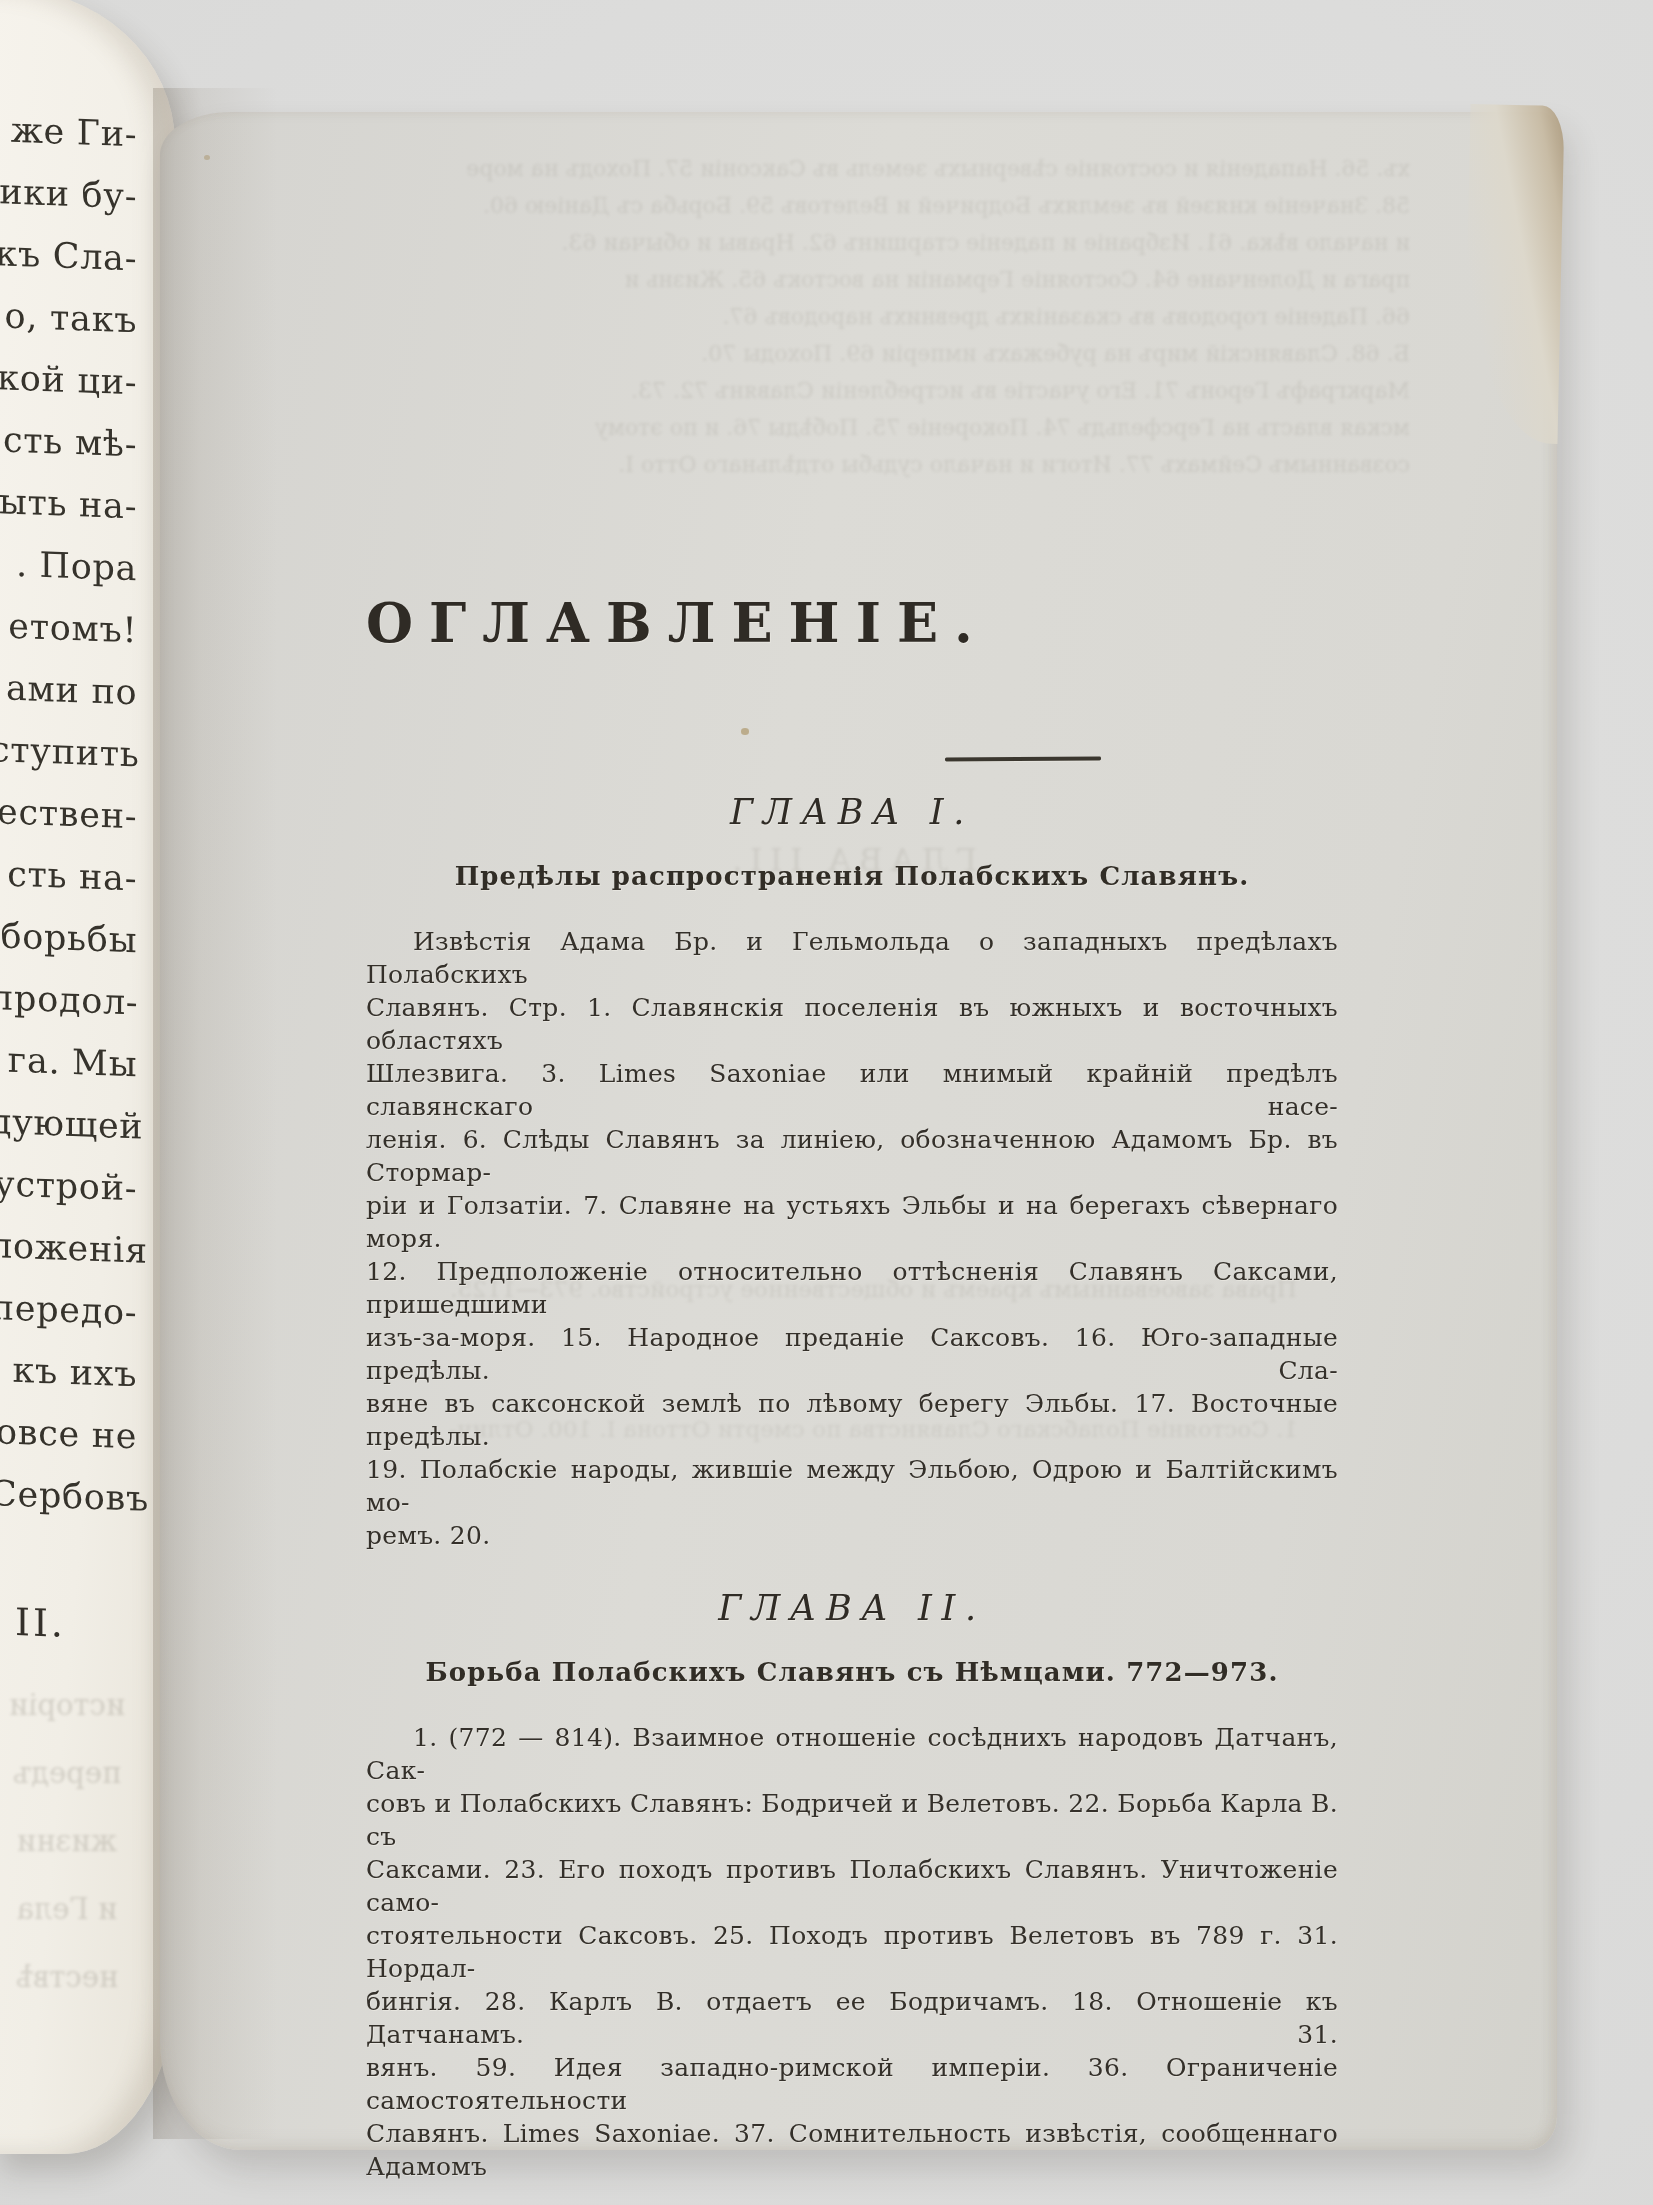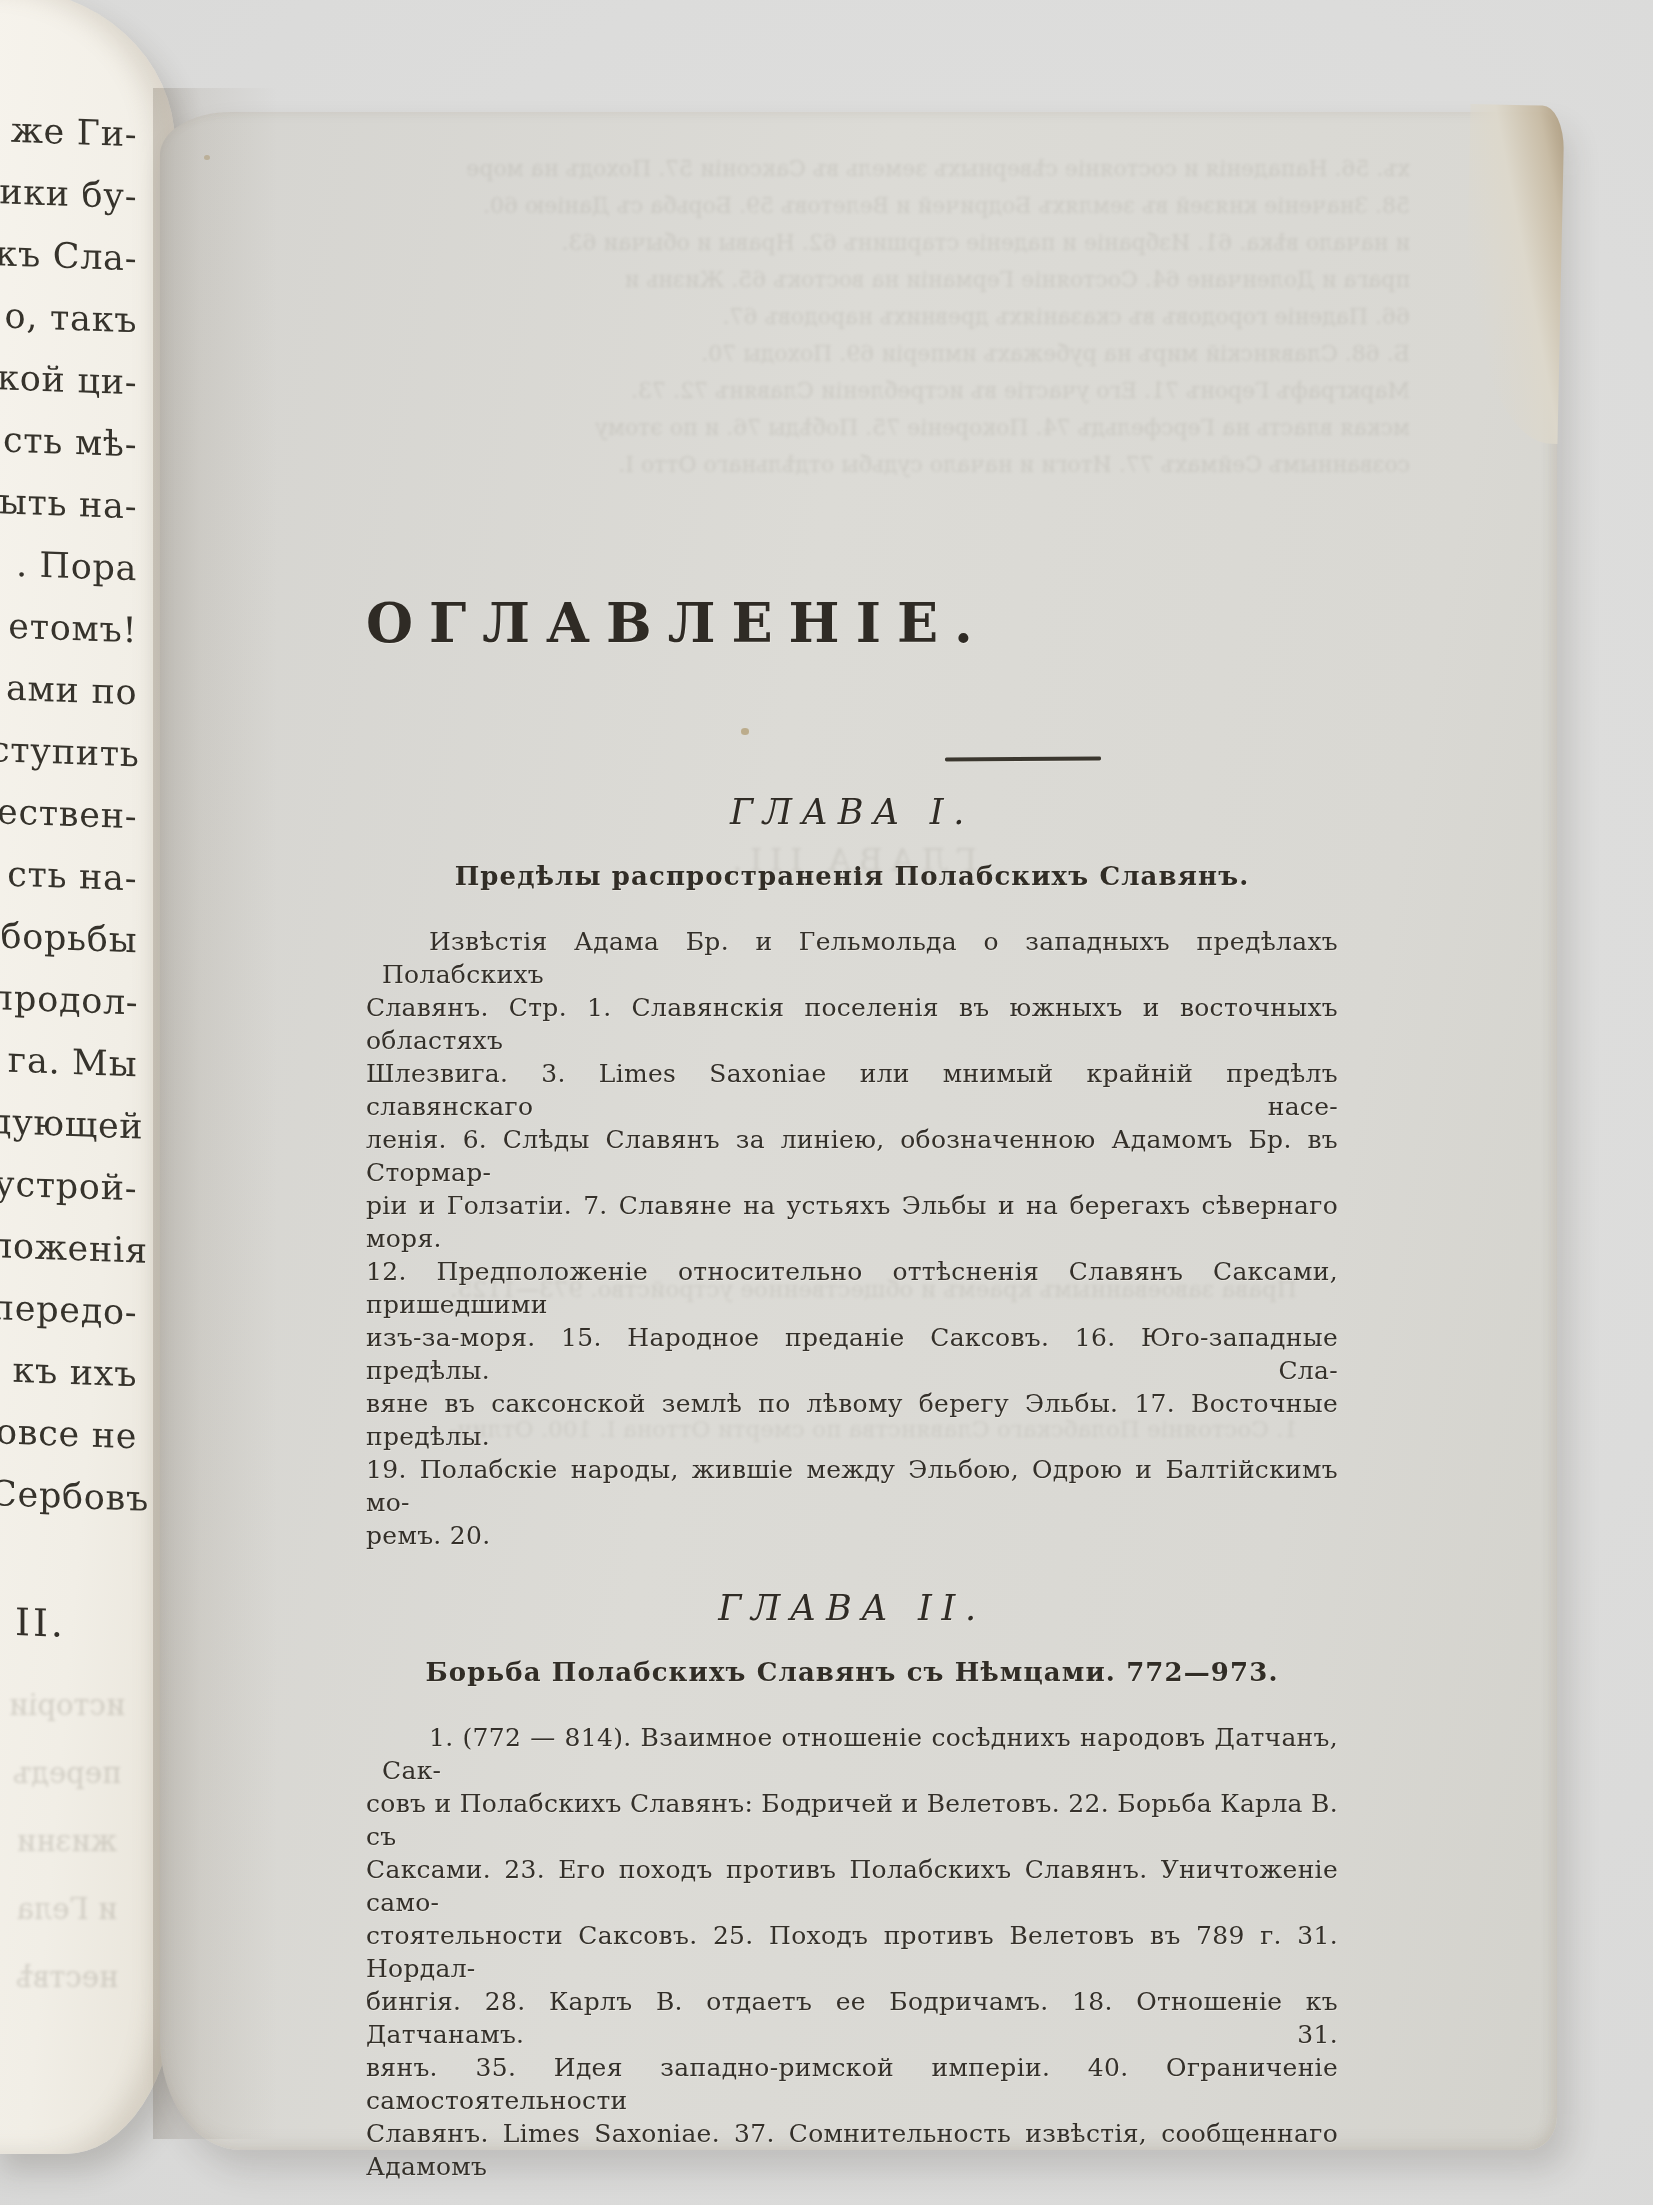--- a/index.html
+++ b/index.html
@@ -99,21 +99,21 @@
   .chapter-subtitle{
     text-align:center;font-size:26px;font-weight:bold;letter-spacing:1.1px;
     line-height:35px;margin:12px 0 31px;color:#312d26;
   }
   .para{margin:0 0 11.8px;}
   .tline{
     font-size:25px;line-height:33px;white-space:normal;
     text-align:justify;text-align-last:justify;color:#34302a;
     letter-spacing:0.3px;
   }
-  .para .tline:first-child{text-indent:47px;margin-left:16px;}
+  .para .tline:first-child{text-indent:47px;}
   .tline.last{text-align-last:left;}
 </style>
 </head>
 <body>
 
 <div class="backdrop"></div>
 
 <div class="left-page">
   <div class="left-fragments" id="left-fragments">
       <div>же Ги-</div>
@@ -190,21 +190,21 @@
       </div>
       <div class="chapter">
         <div class="chapter-heading print">ГЛАВА II.</div>
         <div class="chapter-subtitle print">Борьба Полабскихъ Славянъ съ Нѣмцами. 772—973.</div>
         <div class="para">
           <div class="tline print">1. (772 — 814). Взаимное отношеніе сосѣднихъ народовъ Датчанъ, Сак-</div>
           <div class="tline print">совъ и Полабскихъ Славянъ: Бодричей и Велетовъ. 22. Борьба Карла В. съ</div>
           <div class="tline print">Саксами. 23. Его походъ противъ Полабскихъ Славянъ. Уничтоженіе само-</div>
           <div class="tline print">стоятельности Саксовъ. 25. Походъ противъ Велетовъ въ 789 г. 31. Нордал-</div>
           <div class="tline print">бингія. 28. Карлъ В. отдаетъ ее Бодричамъ. 18. Отношеніе къ Датчанамъ. 31.</div>
-          <div class="tline print">вянъ. 35. Идея западно-римской имперіи. 40. Ограниченіе самостоятельности</div>
+          <div class="tline print">вянъ. 59. Идея западно-римской имперіи. 36. Ограниченіе самостоятельности</div>
           <div class="tline print">Славянъ. Limes Saxoniae. 37. Сомнительность извѣстія, сообщеннаго Адамомъ</div>
         </div>
       </div>
     </div>
 
   <div class="paper-speck" style="left:581px;top:616px;"></div>
   <div class="paper-speck" style="left:44px;top:43px;width:5.9px;height:5.1px;opacity:.45;"></div>
 </div>
 
 <div class="gutter-shadow"></div>

